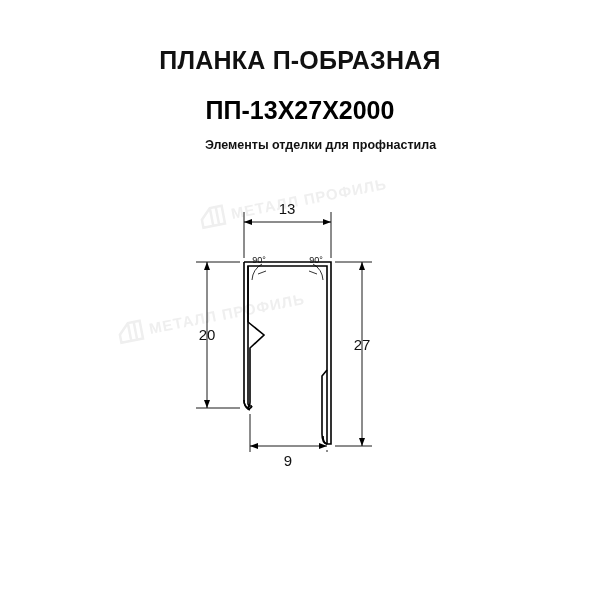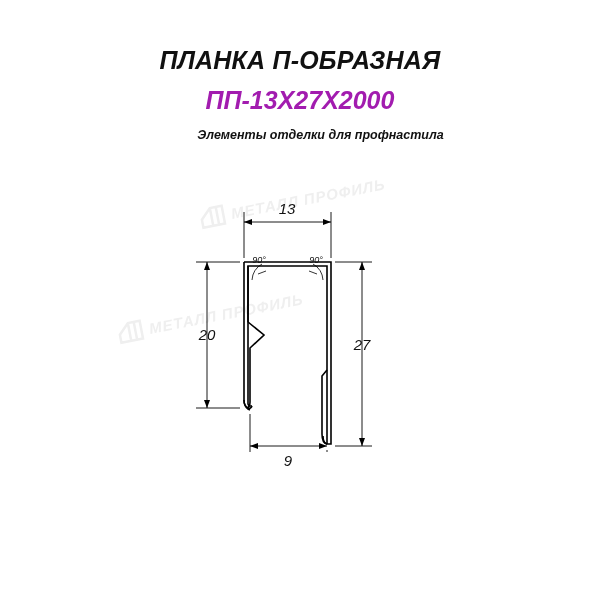--- a/index.html
+++ b/index.html
@@ -13,43 +13,42 @@
     font-family: "Liberation Sans", sans-serif;
     color: #1a1a1a;
     overflow: hidden;
     position: relative;
   }
   .page {
     position: relative;
     width: 600px;
     height: 470px;
     box-sizing: border-box;
-    font-style: italic;
   }
   .header {
     position: absolute;
     top: 44px;
     left: 0;
     width: 600px;
     text-align: center;
   }
   .title-main {
     font-size: 25px;
     font-weight: bold;
     letter-spacing: 0.2px;
     line-height: 32px;
     color: #111111;
     white-space: nowrap;
   }
   .title-sub {
     font-size: 25px;
     font-weight: bold;
     line-height: 32px;
-    margin-top: 8px;
-    color: #a21caf;
+    margin-top: 18px;
+    color: #000000;
     white-space: nowrap;
   }
   .title-tag {
     font-size: 12.5px;
     font-weight: bold;
     margin-top: 12px;
     color: #111111;
     white-space: nowrap;
     padding-left: 41px;
   }

